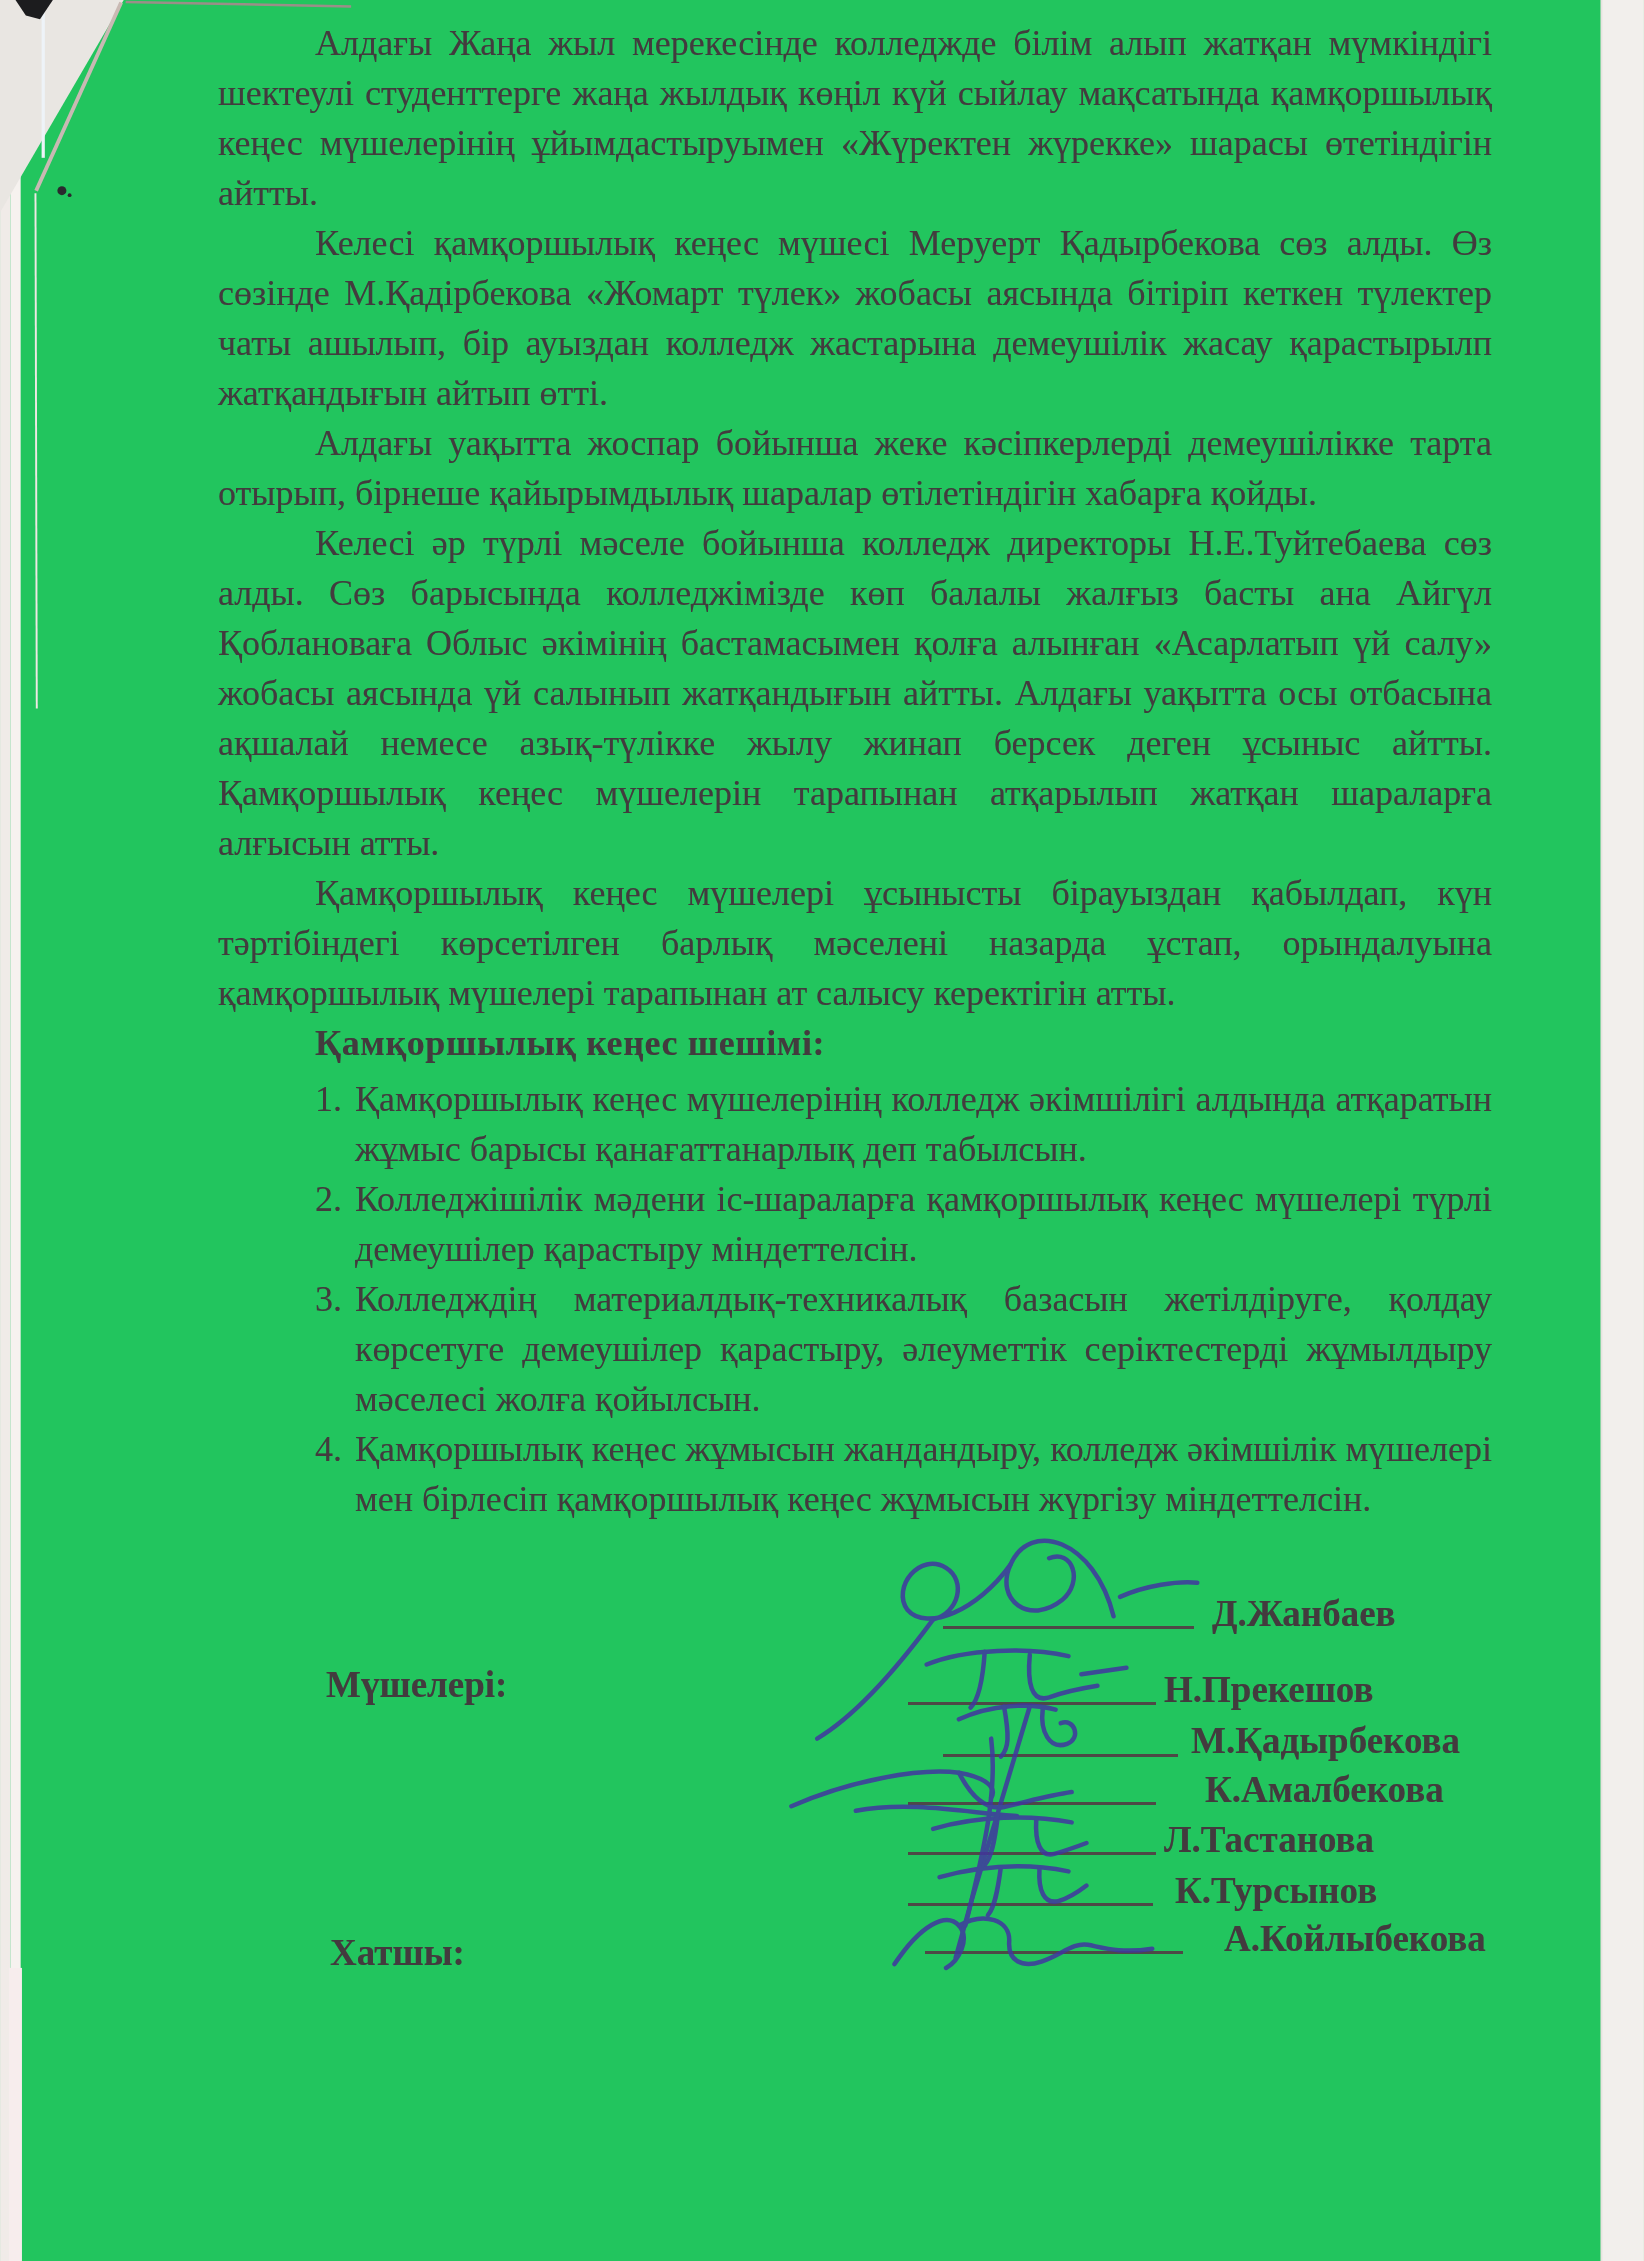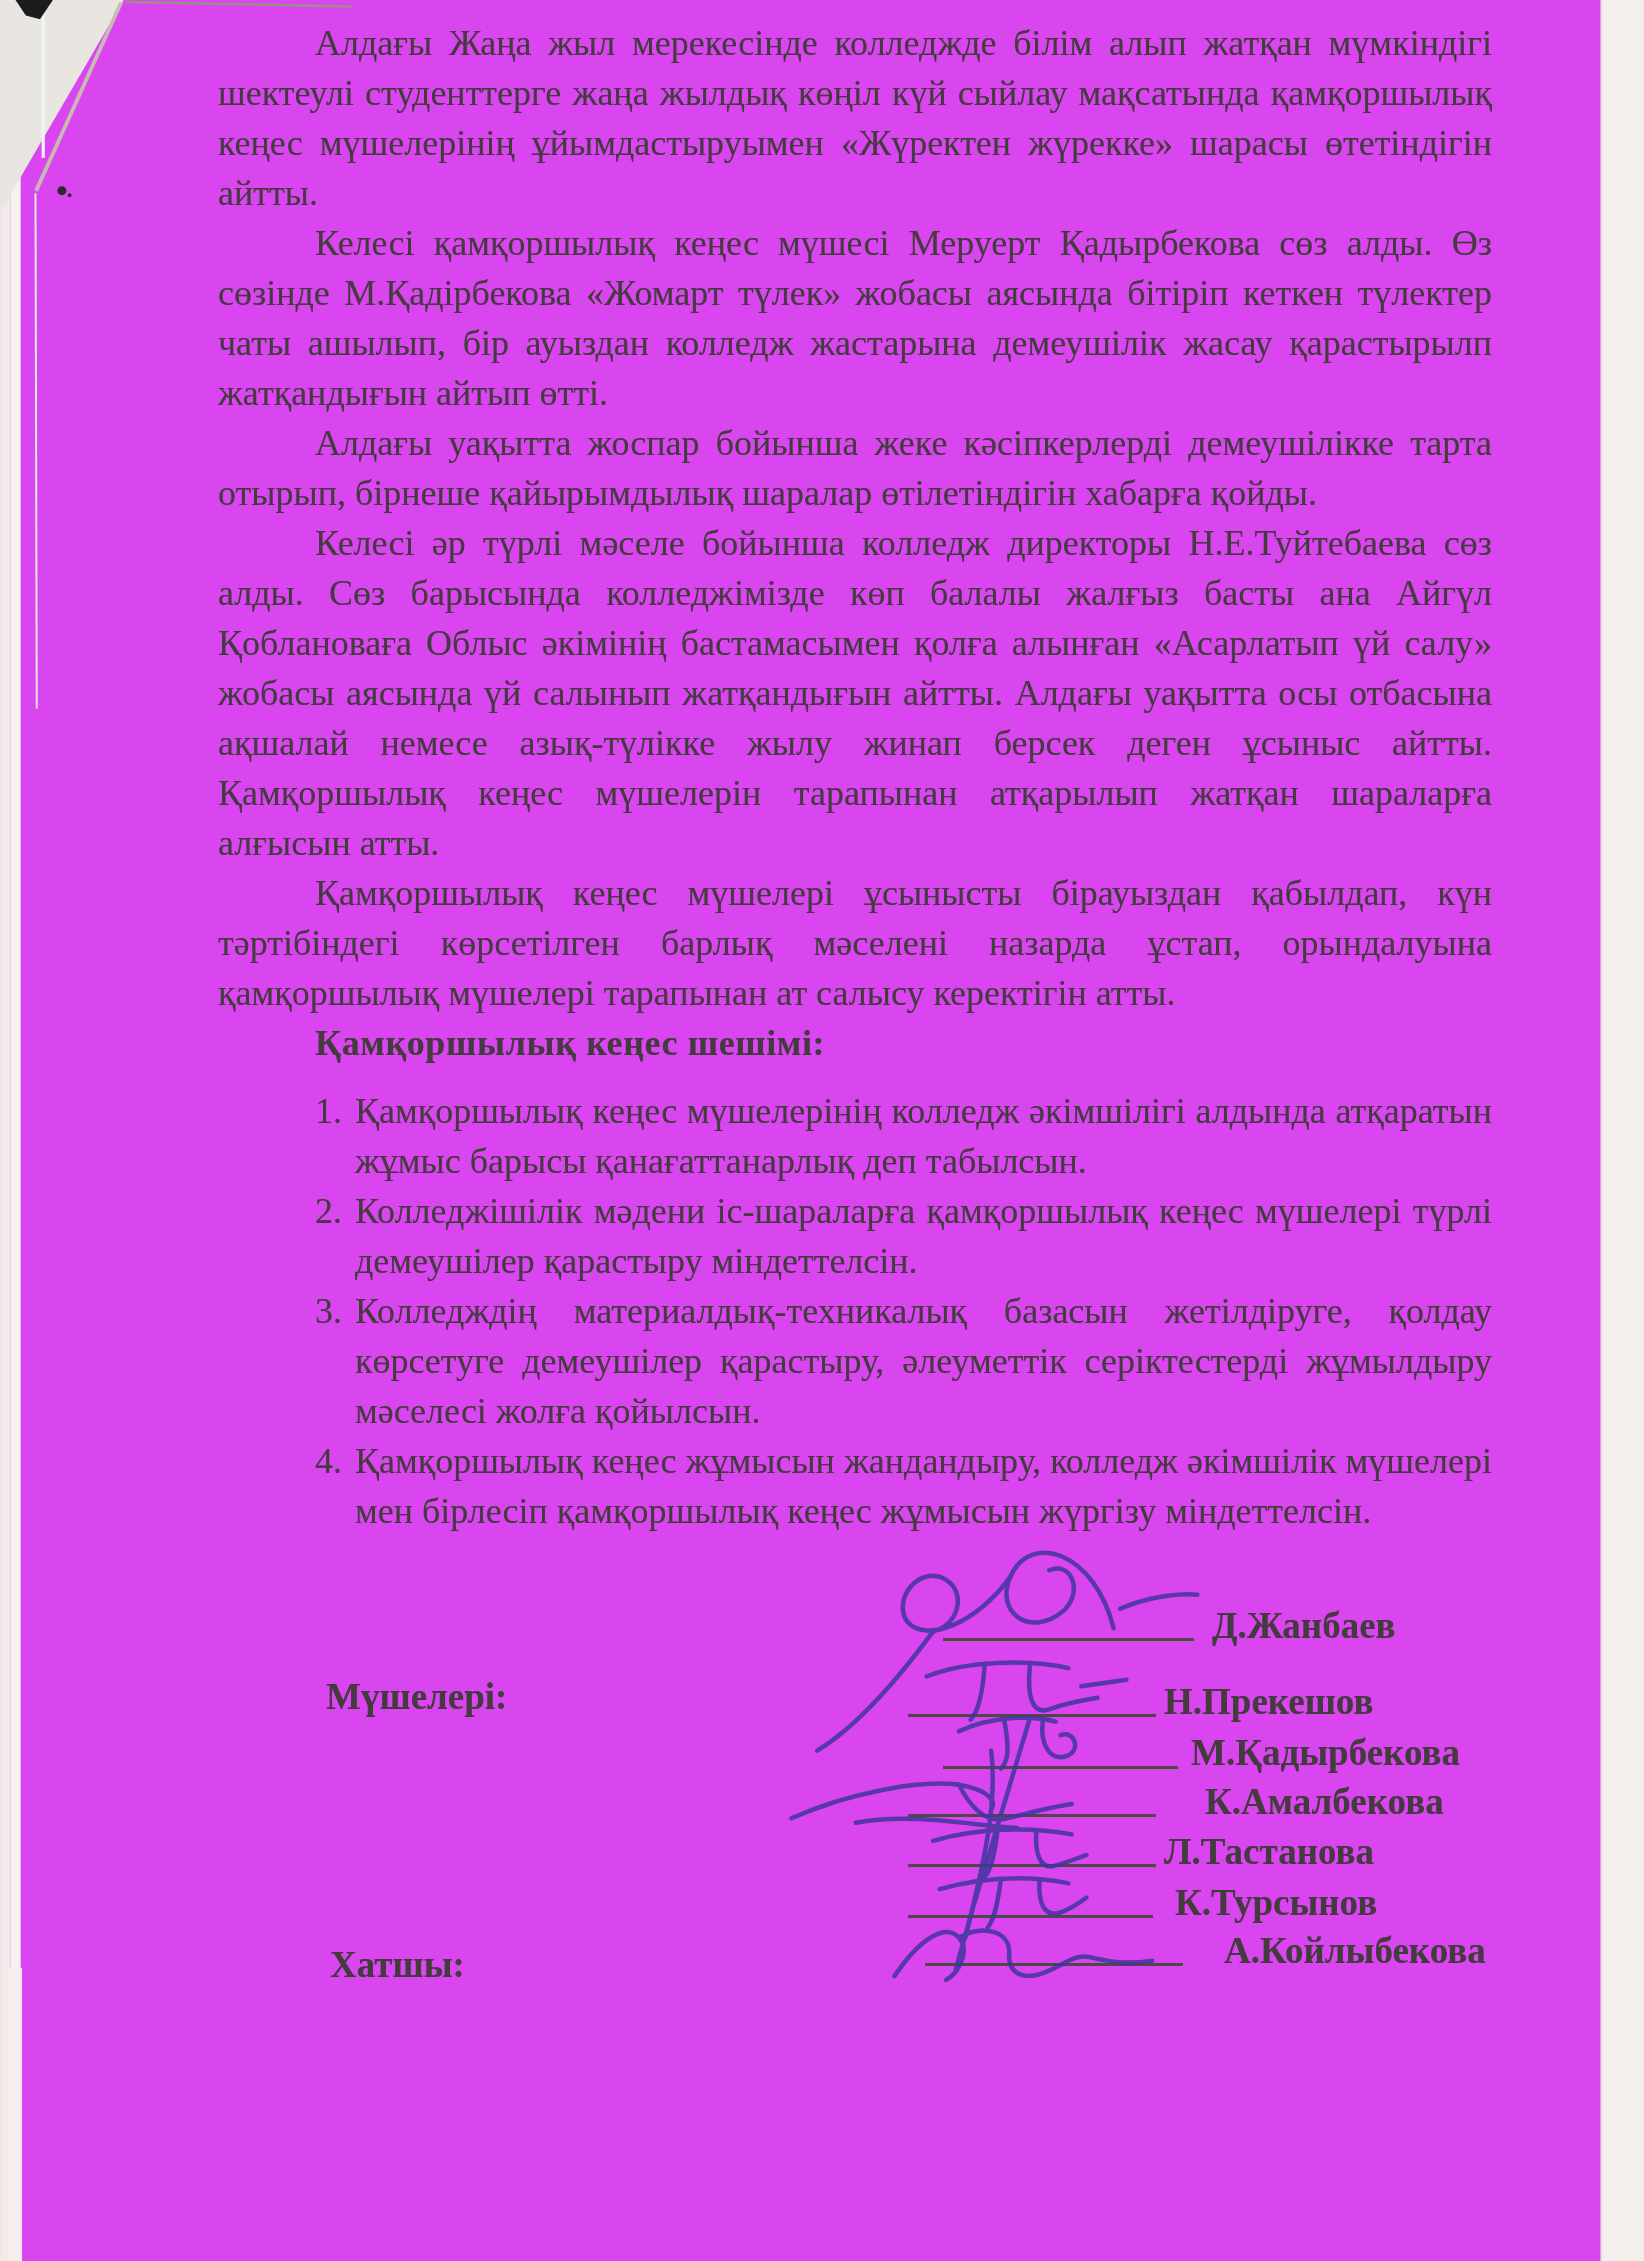--- a/index.html
+++ b/index.html
@@ -4,21 +4,21 @@
 <style>
   html,body { margin:0; padding:0; }
   body {
     width:1644px; height:2261px;
     background:#e9e7e4;
     font-family:"Liberation Serif","DejaVu Serif",serif;
   }
   .page {
     position:relative;
     width:1644px; height:2261px;
-    background:#d946ef;
+    background:#22c55e;
     overflow:hidden;
   }
   .artifacts {
     position:absolute; left:0; top:0; z-index:0;
   }
   .doc {
     position:absolute; left:218px; top:18px; width:1274px; z-index:1;
     color:#433b3e;
     font-size:36px; line-height:50px;
     text-shadow:0 0 0.6px rgba(62,52,58,0.35);
@@ -29,21 +29,21 @@
     text-indent:97px;
   }
   .decision-heading {
     margin:39px 0 0 0;
     font-weight:bold;
     text-indent:0;
     text-align:left;
     letter-spacing:0.6px;
   }
   ol.decisions {
-    margin:18px 0 0 0;
+    margin:6px 0 0 0;
     padding:0 0 0 133px;
   }
   ol.decisions li {
     text-align:justify;
     padding-left:3.9px;
   }
   .sig-section {
     position:relative;
     margin-top:28px;
     height:535px;

